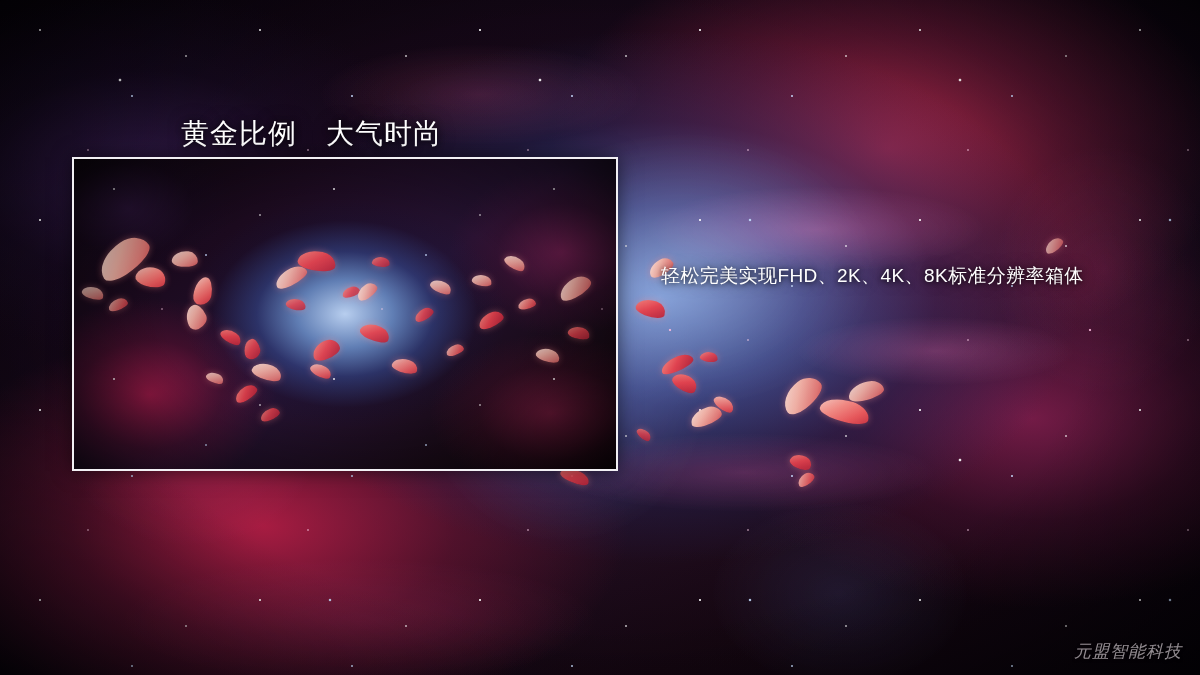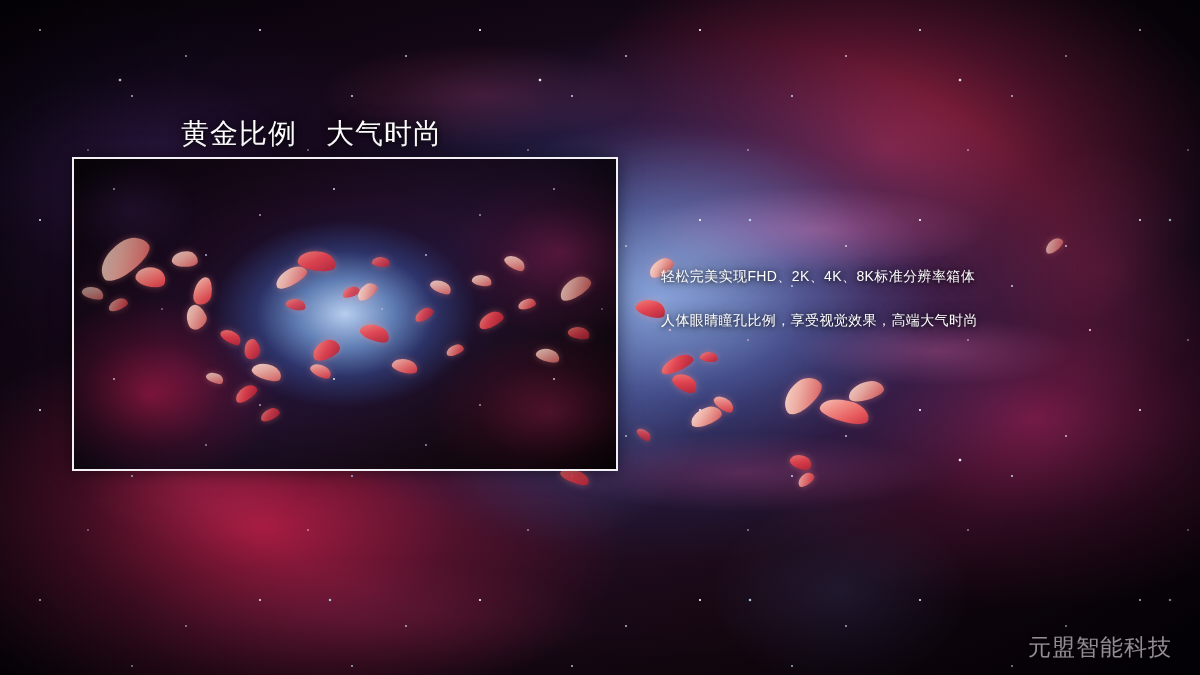--- a/index.html
+++ b/index.html
@@ -158,38 +158,39 @@
   }
 
   
   .body-copy {
     position: absolute;
     left: 661px;
     top: 254px;
     width: 500px;
   }
   .copy-line {
-    font-size: 14px;
+    font-size: 19px;
     line-height: 44px;
     color: #ffffff;
     letter-spacing: .4px;
     white-space: pre;
     text-shadow: 0 1px 5px rgba(0,0,0,0.80), 0 0 14px rgba(0,0,0,0.55);
   }
 
   
   .watermark {
     position: absolute;
-    right: 28px;
+    right: 18px;
     bottom: 12px;
-    font-size: 23px;
+    font-size: 17px;
     color: rgba(236,226,232,0.62);
     letter-spacing: 1px;
     white-space: pre;
     text-shadow: 0 1px 3px rgba(0,0,0,0.6);
+    font-style: italic;
   }
 </style>
 </head>
 <body>
 
 <div id="slide">
 
   <div class="bg-layer bg-base"></div>
   <div class="bg-layer bg-filaments"></div>
   <div class="bg-layer bg-blue-haze"></div>
@@ -255,18 +256,17 @@
         <div class="petal pale" style="left: 484px; top: 120px; width: 34px; height: 18px; opacity: 0.9; transform: rotate(-28deg);"></div>
         <div class="petal deep" style="left: 494px; top: 168px; width: 22px; height: 12px; opacity: 0.84; transform: rotate(16deg);"></div>
         <div class="petal deep" style="left: 186px; top: 250px; width: 20px; height: 11px; opacity: 0.8; transform: rotate(-20deg);"></div>
         <div class="petal pale" style="left: 132px; top: 214px; width: 18px; height: 10px; opacity: 0.8; transform: rotate(26deg);"></div>
       </div>
     <div class="panel-vignette"></div>
   </div>
 
   <div class="body-copy">
     <div class="copy-line">轻松完美实现FHD、2K、4K、8K标准分辨率箱体</div>
-    <div class="copy-line">人体眼睛瞳孔比例，享受视觉效果，高端大气时尚</div>
   </div>
 
   <div class="watermark">元盟智能科技</div>
 
 </div>
 
 </body></html>

